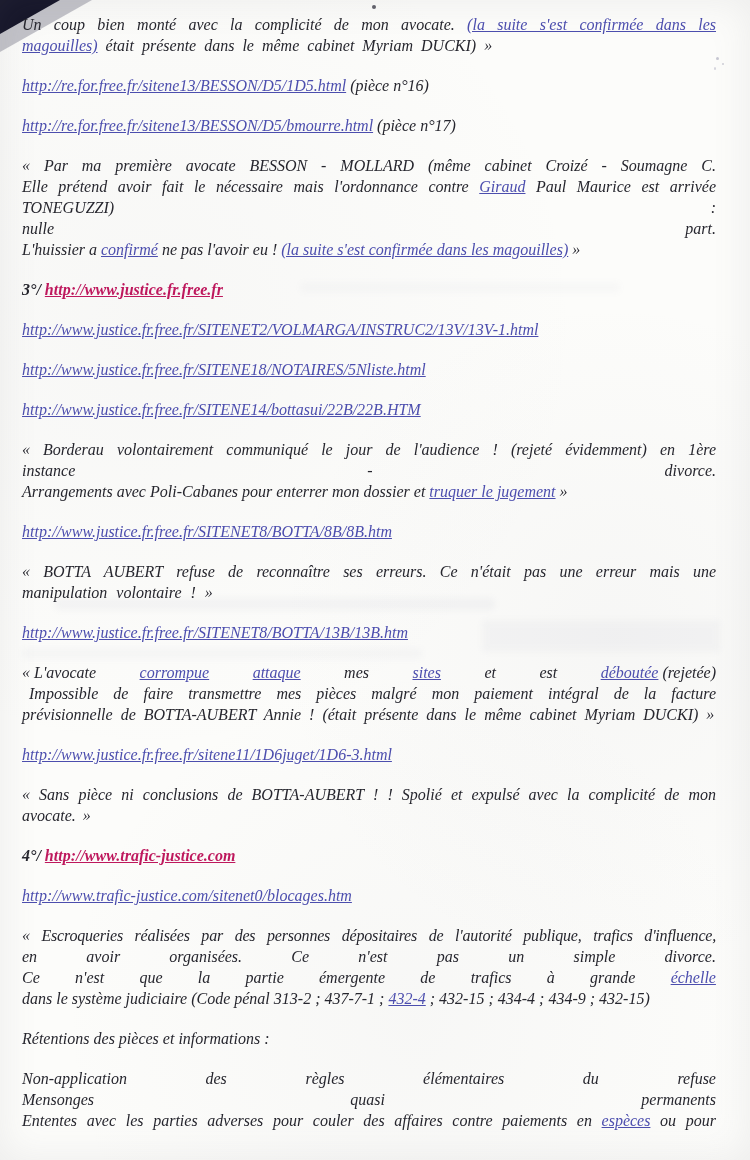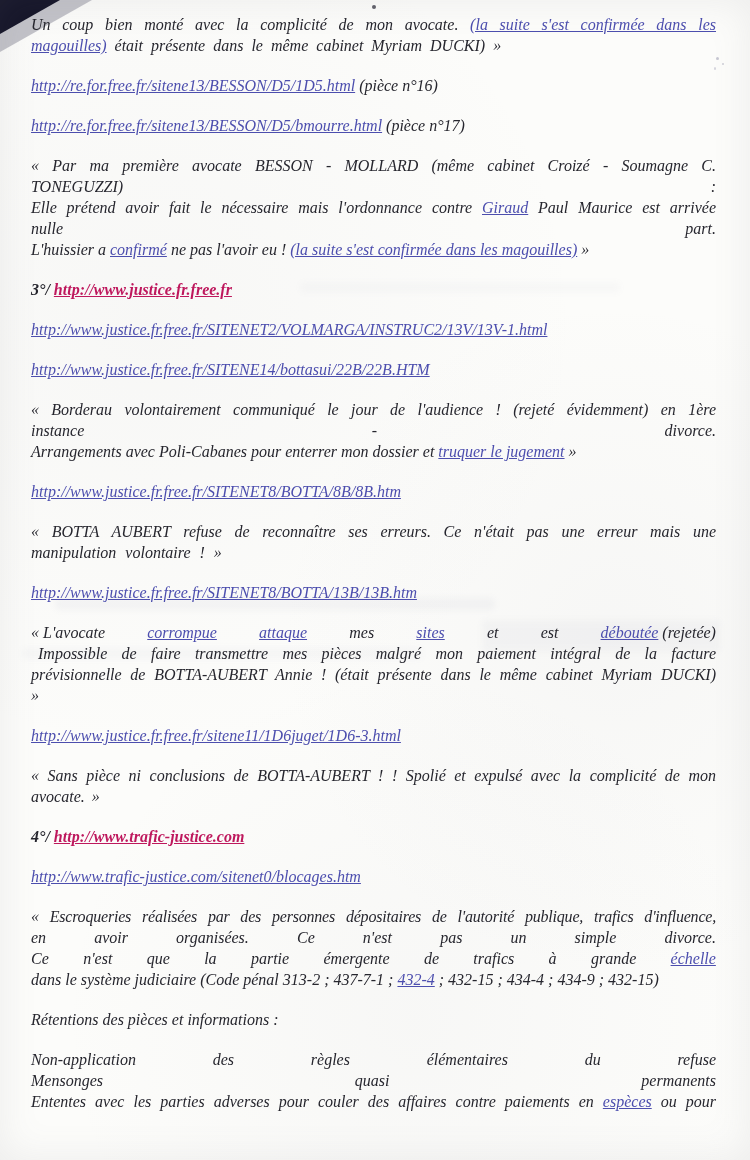--- a/index.html
+++ b/index.html
@@ -8,21 +8,21 @@
     background:#fcfcfa;
     background-image:
       radial-gradient(circle at 20% 28%, rgba(160,160,172,.05), transparent 42%),
       radial-gradient(circle at 82% 55%, rgba(160,160,172,.06), transparent 38%),
       radial-gradient(circle at 55% 88%, rgba(160,160,172,.05), transparent 32%);
     font-family:"Liberation Serif","DejaVu Serif",serif;
     font-style:italic;
     font-size:16px;line-height:21px;color:#26262e;
   }
   #doc{position:absolute;left:14px;top:14px;width:702px;}
-  .blk{margin:0 0 19px 17px;}
+  .blk{margin:0 0 19px 8px;}
   .blk.nogap{margin-bottom:0;}
   .just{text-align:justify;}
   .jline{text-align:justify;text-align-last:justify;}
   .spread{display:flex;justify-content:space-between;align-items:baseline;}
   .nowrap{white-space:nowrap;}
   .lnk{color:#4c4eae;text-decoration:underline;cursor:pointer;}
   .hnum{font-weight:bold;}
   .hurl{font-weight:bold;text-decoration:underline;color:#be185d;cursor:pointer;}
   .nb{display:inline-block;white-space:nowrap;text-align:right;}
   
@@ -57,32 +57,33 @@
 <div class="smudge sm2"></div>
 <div class="smudge sm3"></div>
 <div class="smudge sm4"></div>
 <div class="page-edge"></div>
 
 <div id="doc">
     <div class="blk just" style="word-spacing: 4px;"><span class="txt">Un coup bien monté avec la complicité de mon avocate. </span><a class="lnk">(la suite s'est confirmée dans les magouilles)</a><span class="txt"> était présente dans le même cabinet Myriam DUCKI) »</span></div>
     <div class="blk left nowrap"><a class="lnk">http://re.for.free.fr/sitene13/BESSON/D5/1D5.html</a><span class="txt"> (pièce n°16)</span></div>
     <div class="blk left nowrap"><a class="lnk">http://re.for.free.fr/sitene13/BESSON/D5/bmourre.html</a><span class="txt"> (pièce n°17)</span></div>
     <div class="blk jline nogap"><span class="txt">« Par ma première avocate BESSON - MOLLARD (même cabinet Croizé - Soumagne C.</span></div>
+    <div class="blk jline nogap"><span class="txt">Elle prétend avoir fait le nécessaire mais l'ordonnance contre </span><a class="lnk">Giraud</a><span class="txt"> Paul Maurice est arrivée</span></div>
     <div class="blk spread nogap">
       <span class="txt">TONEGUZZI)</span>
       <span class="txt">:</span>
     </div>
-    <div class="blk jline nogap"><span class="txt">Elle prétend avoir fait le nécessaire mais l'ordonnance contre </span><a class="lnk">Giraud</a><span class="txt"> Paul Maurice est arrivée</span></div>
     <div class="blk spread nogap">
       <span class="txt">nulle</span>
       <span class="txt">part.</span>
     </div>
     <div class="blk left nowrap"><span class="txt">L'huissier a </span><a class="lnk">confirmé</a><span class="txt"> ne pas l'avoir eu ! </span><a class="lnk">(la suite s'est confirmée dans les magouilles)</a><span class="txt"> »</span></div>
     <div class="blk left nowrap"><span class="hnum">3°/ </span><a class="hurl">http://www.justice.fr.free.fr</a></div>
     <div class="blk left nowrap"><a class="lnk">http://www.justice.fr.free.fr/SITENET2/VOLMARGA/INSTRUC2/13V/13V-1.html</a></div>
+    <div class="blk left nowrap"><a class="lnk">http://www.justice.fr.free.fr/SITENE18/NOTAIRES/5Nliste.html</a></div>
     <div class="blk left nowrap"><a class="lnk">http://www.justice.fr.free.fr/SITENE14/bottasui/22B/22B.HTM</a></div>
     <div class="blk jline nogap"><span class="txt">« Borderau volontairement communiqué le jour de l'audience ! (rejeté évidemment) en 1ère</span></div>
     <div class="blk spread nogap">
       <span class="txt">instance</span>
       <span class="txt">-</span>
       <span class="txt">divorce.</span>
     </div>
     <div class="blk left nowrap"><span class="txt">Arrangements avec Poli-Cabanes pour enterrer mon dossier et </span><a class="lnk">truquer le jugement</a><span class="txt"> »</span></div>
     <div class="blk left nowrap"><a class="lnk">http://www.justice.fr.free.fr/SITENET8/BOTTA/8B/8B.htm</a></div>
     <div class="blk just" style="word-spacing: 5px;"><span class="txt">« BOTTA AUBERT refuse de reconnaître ses erreurs. Ce n'était pas une erreur mais une manipulation volontaire ! »</span></div>

